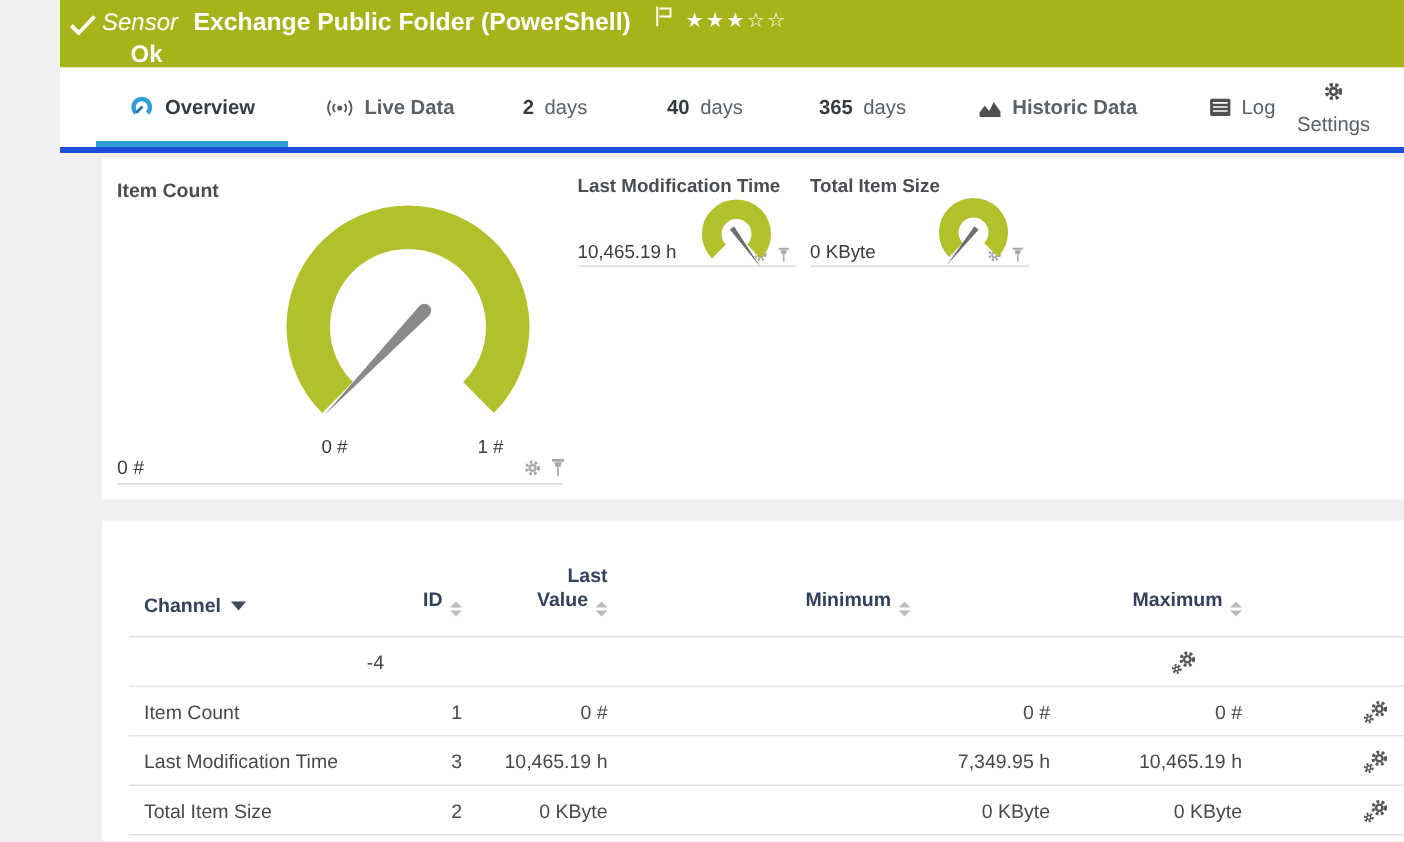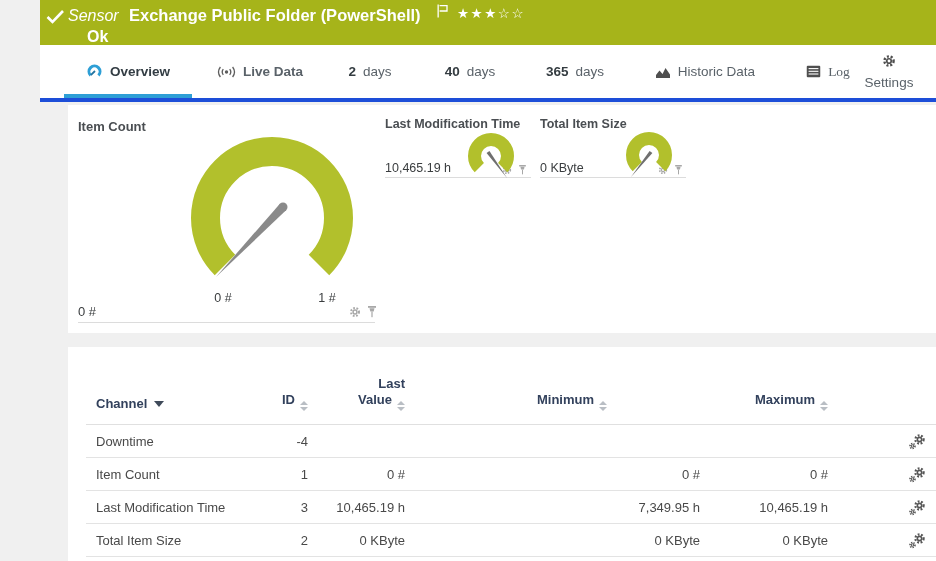--- a/index.html
+++ b/index.html
@@ -94,27 +94,27 @@
       <span>days</span>
     </div>
     <div class="tab" style="left:395px;width:70px;">
       <span class="num">40</span>
       <span>days</span>
     </div>
     <div class="tab" style="left:495px;width:80px;">
       <span class="num">365</span>
       <span>days</span>
     </div>
-    <div class="tab" style="left:605px;width:120px;">
+    <div class="tab" style="left:605px;width:120px;font-weight:bold;">
       <svg width="16" height="14" viewBox="0 0 16 14">
         <path d="M1,13 L1,10 L4.5,5.5 L7.5,9 L10.5,3 L15,9.5 L15,13 Z" fill="#4f4f4f"></path>
       </svg>
       <span>Historic Data</span>
     </div>
-    <div class="tab" style="left:760px;width:56px;font-family:Liberation Serif, serif;">
+    <div class="tab" style="left:760px;width:56px;">
       <svg width="15" height="13" viewBox="0 0 15 13">
         <rect x="0.75" y="0.75" width="13.5" height="11.5" rx="1" fill="#4f4f4f"></rect>
         <line x1="2.6" y1="3.6" x2="12.4" y2="3.6" stroke="#ffffff" stroke-width="1.1"></line>
         <line x1="2.6" y1="6.3" x2="12.4" y2="6.3" stroke="#ffffff" stroke-width="1.1"></line>
         <line x1="2.6" y1="9" x2="12.4" y2="9" stroke="#ffffff" stroke-width="1.1"></line>
       </svg>
       <span>Log</span>
     </div>
     <div class="tab" style="left:811px;width:76px;flex-direction:column;">
       <svg width="14" height="14" viewBox="0 0 14 14">
@@ -212,21 +212,20 @@
               <i class="d"></i>
             </span></div>
         <div class="c-r"><span>Maximum</span><span class="sorts">
               <i class="u"></i>
               <i class="d"></i>
             </span></div>
         <div></div>
       </div>
 
       <div class="trow">
-        <div class="c-ch">Downtime</div>
         <div class="c-r">-4</div>
         <div class="c-r"></div>
         <div class="c-r"></div>
         <div class="c-r"></div>
         <div class="c-set">
             <svg class="iconbtn" width="18" height="17" viewBox="0 0 18 17">
           <circle cx="11.5" cy="6.5" r="4.1" fill="none" stroke="#565656" stroke-width="2.2" stroke-dasharray="1.8 1.6"></circle>
           <circle cx="11.5" cy="6.5" r="2.9" fill="#565656"></circle>
               <circle cx="11.5" cy="6.5" r="1.3" fill="#ffffff"></circle>
           <circle cx="4.5" cy="13" r="2.5" fill="none" stroke="#565656" stroke-width="1.6" stroke-dasharray="1.3 1.2"></circle>

